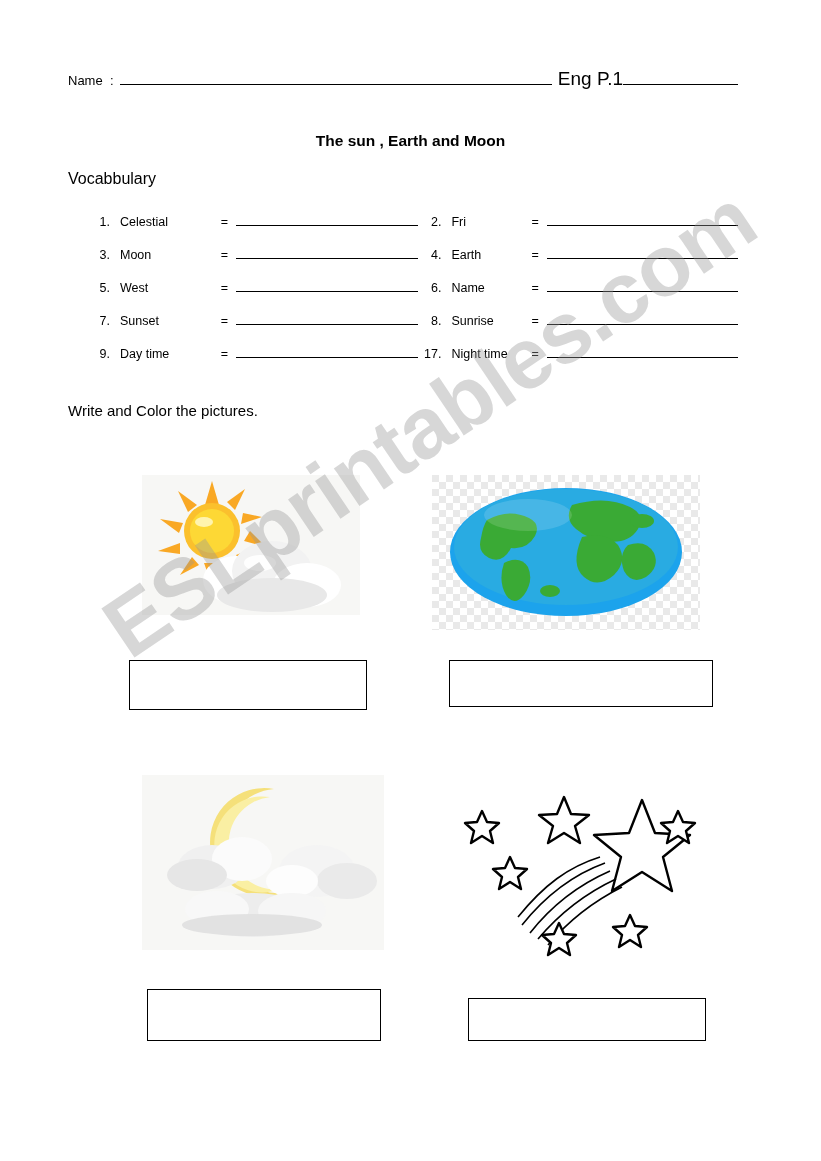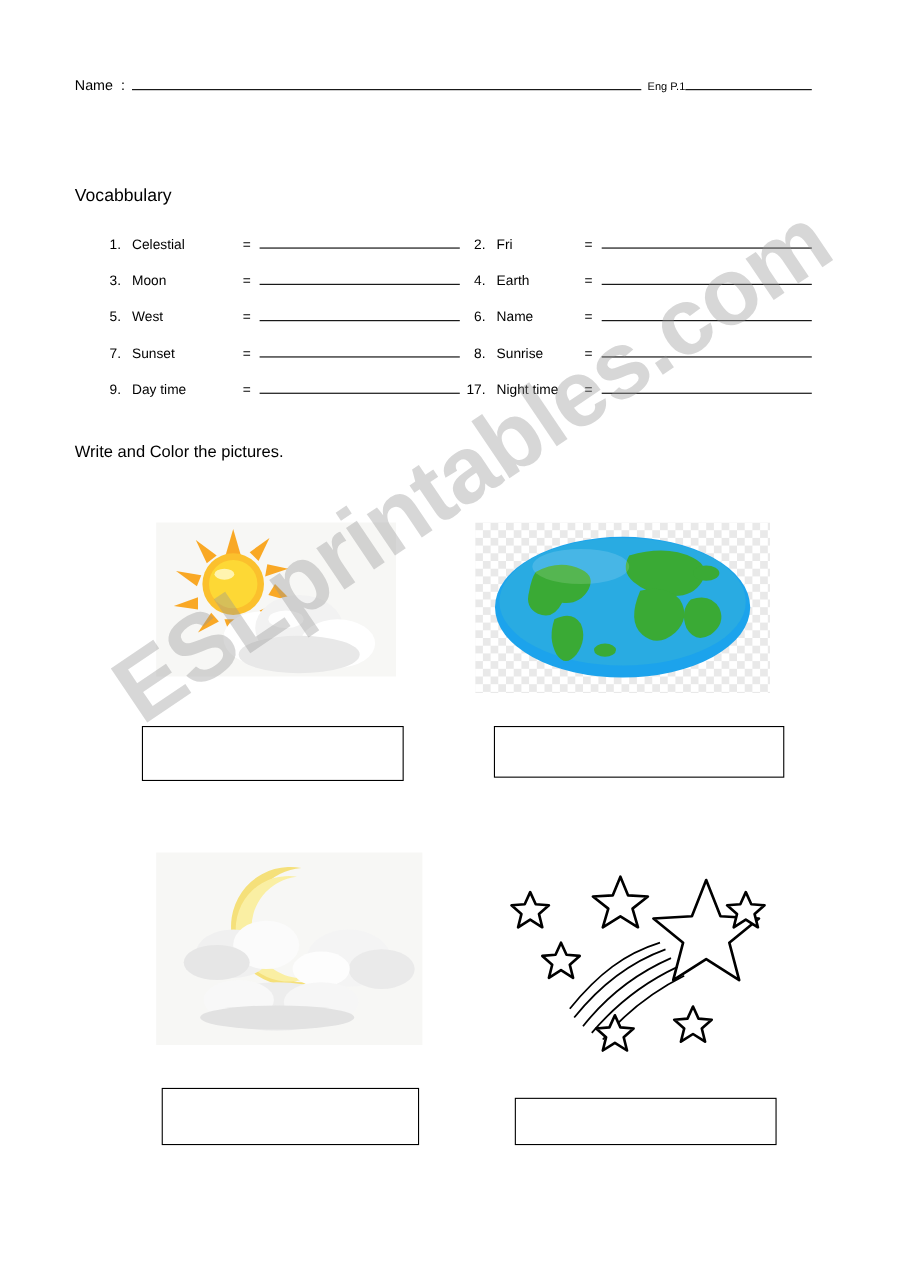--- a/index.html
+++ b/index.html
@@ -34,21 +34,21 @@
     white-space: pre;
   }
   .name-blank {
     flex: 1 1 auto;
     border-bottom: 1px solid #000;
     height: 13px;
     margin: 0 6px 0 6px;
   }
   .eng-label {
     white-space: pre;
-    font-size: 10px;
+    font-size: 19px;
   }
   .eng-blank {
     width: 115px;
     border-bottom: 1px solid #000;
     height: 13px;
   }
 
   
   .title {
     position: absolute;
@@ -196,20 +196,21 @@
 
 <div class="page">
 
   <div class="name-row">
     <span class="name-label">Name  :</span>
     <span class="name-blank"></span>
     <span class="eng-label">Eng P.1</span>
     <span class="eng-blank"></span>
   </div>
 
+  <div class="title">The sun , Earth and Moon</div>
 
   <div class="vocab-heading">Vocabbulary</div>
 
   <div class="vocab">
 
     <div class="vocab-row">
       <div class="vocab-cell left">
         <span class="v-num">1.</span>
         <span class="v-word">Celestial</span>
         <span class="v-eq">=</span>

